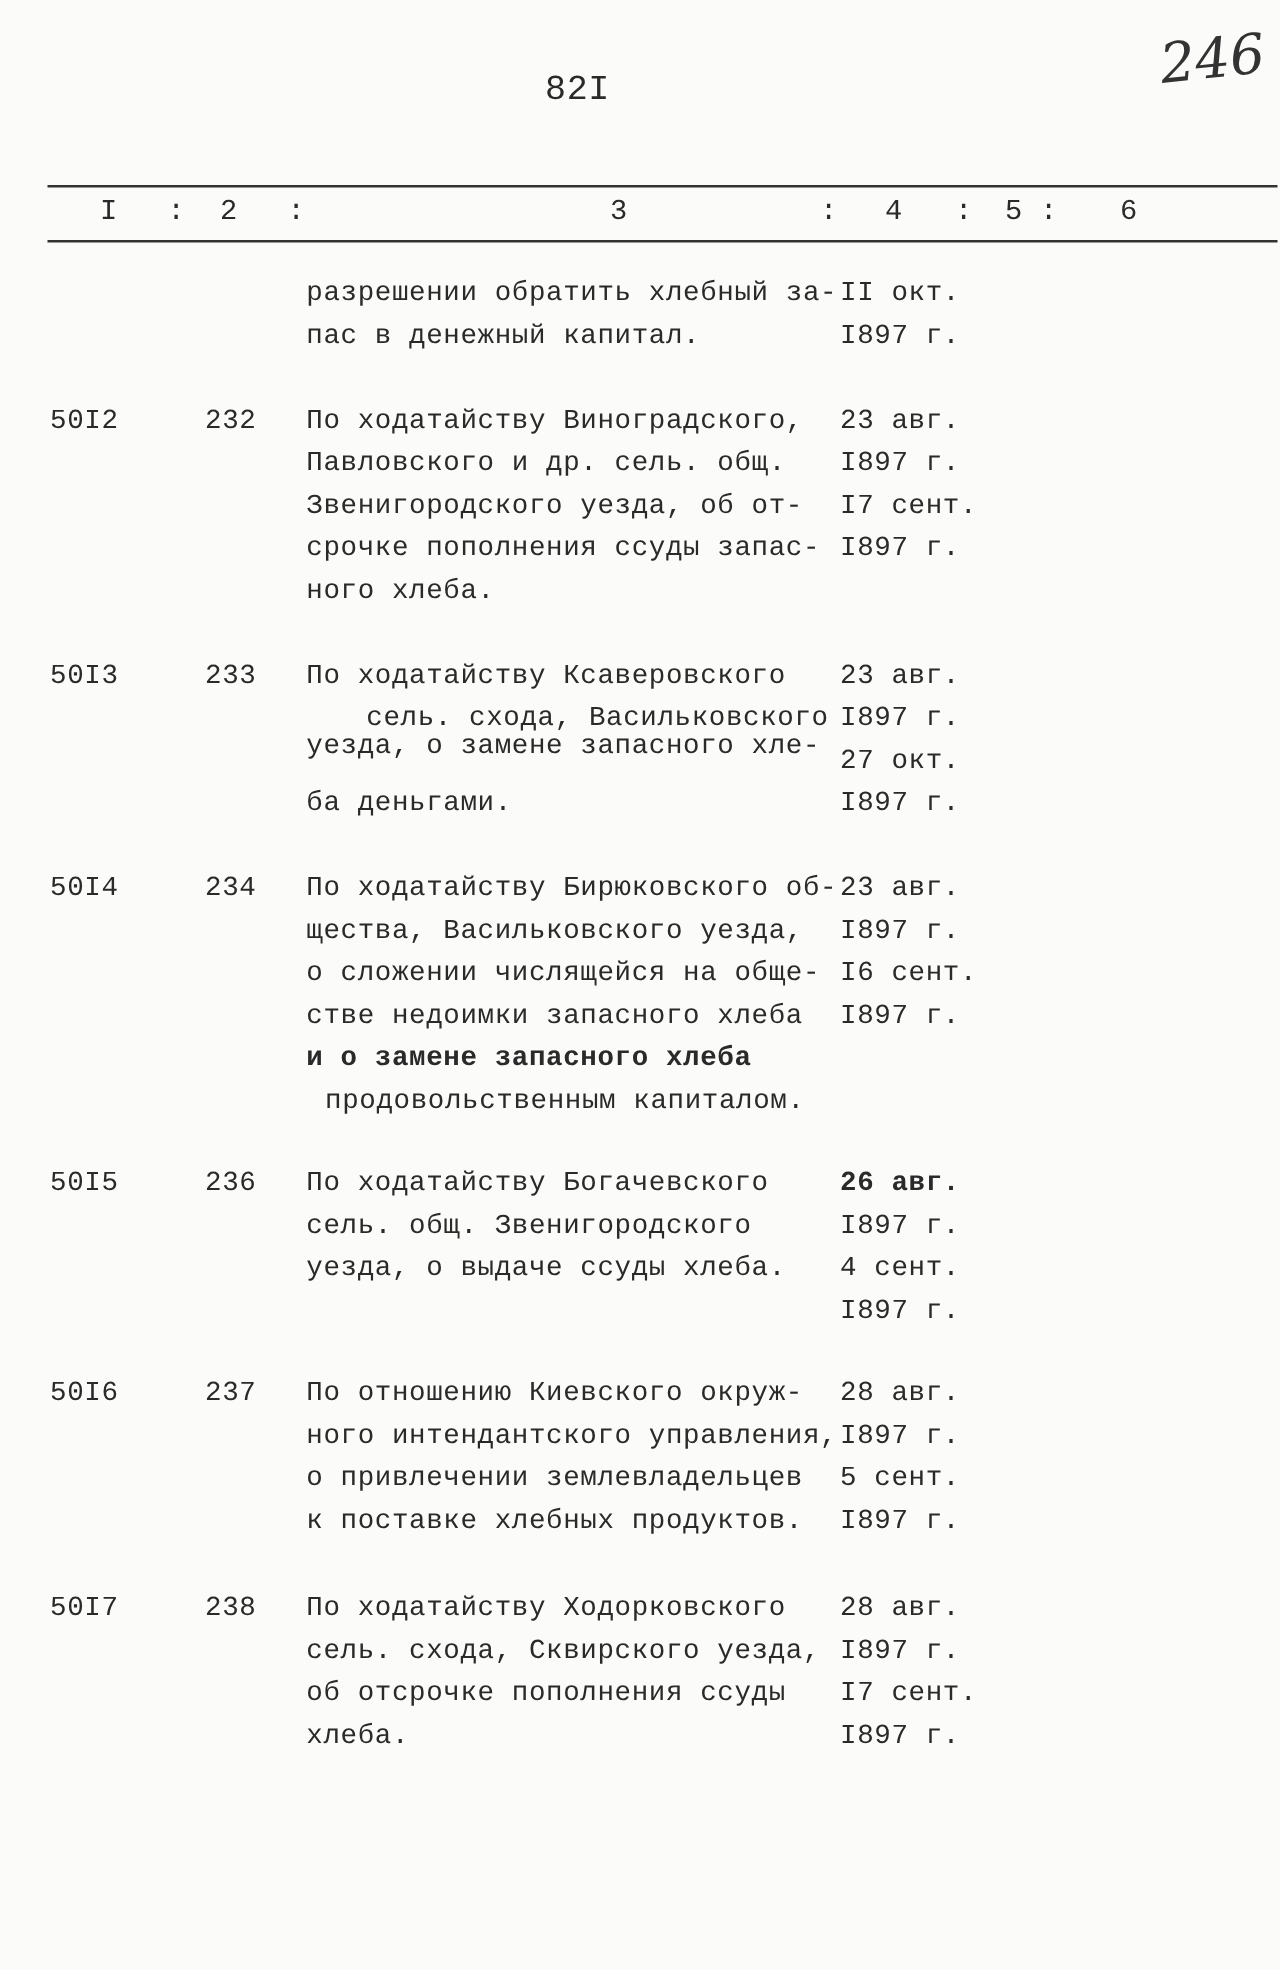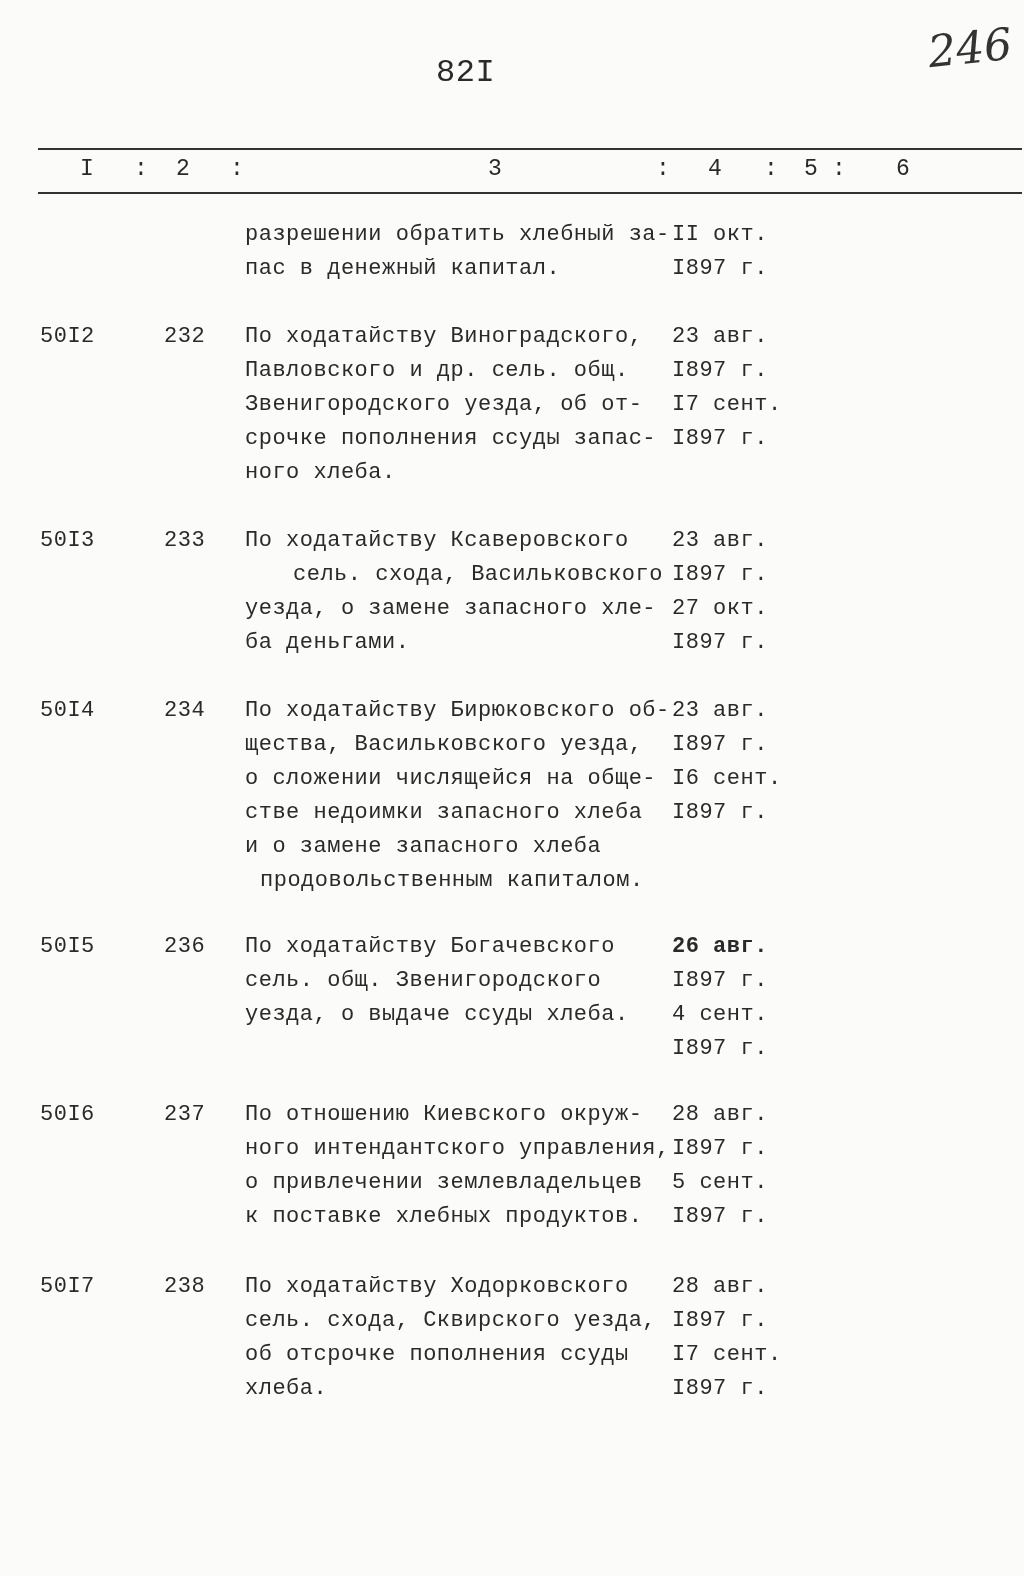--- a/index.html
+++ b/index.html
@@ -1,21 +1,21 @@
 <!DOCTYPE html>
 <html><head>
 <meta charset="utf-8">
 <style>
   html, body { margin:0; padding:0; }
   body {
     width:1024px; height:1576px; background:#fbfbf9; position:relative; overflow:hidden;
     font-family:"Liberation Mono","DejaVu Sans Mono",monospace; color:#2a2a2a;
   }
   .t { position:absolute; font-size:22px; line-height:34px; white-space:pre; letter-spacing:0.5px; }
-  .page-num { position:absolute; left:436px; top:56px; font-size:32px; }
+  .page-num { position:absolute; left:436px; top:56px; font-size:28px; }
   .hand-num { position:absolute; left:928px; top:22px; font-family:"DejaVu Serif",serif; font-style:italic; font-size:44px; color:#333; transform:rotate(-6deg); }
   .rule { position:absolute; left:38px; width:984px; height:2px; background:#333; }
   .hdr { position:absolute; top:152px; font-size:23px; }
   .entry { position:absolute; left:0; width:1024px; }
   .col1 { position:absolute; left:40px; }
   .col2 { position:absolute; left:136px;margin-left:28px; }
   .col3 { position:absolute; left:245px; }
   .col4 { position:absolute; left:672px; }
 </style>
 </head>
@@ -60,35 +60,35 @@
       <div class="t col4" style="top: 0px;">23 авг.</div>
       <div class="t col4" style="top: 34px;">I897 г.</div>
       <div class="t col4" style="top: 68px;">I7 сент.</div>
       <div class="t col4" style="top: 102px;">I897 г.</div>
     </div>
     <div class="entry" style="top: 524px;">
       <div class="t col1" style="top: 0px; text-align: center;">50I3</div>
       <div class="t col2" style="top: 0px;">233</div>
       <div class="t col3" style="top: 0px;">По ходатайству Ксаверовского</div>
       <div class="t col3" style="top: 34px; margin-left: 48px;">сель. схода, Васильковского</div>
-      <div class="t col3" style="top: 68px;">уезда, о замене запасного хле-</div>
+      <div class="t col3" style="top: 56px;">уезда, о замене запасного хле-</div>
       <div class="t col3" style="top: 102px;">ба деньгами.</div>
       <div class="t col4" style="top: 0px;">23 авг.</div>
       <div class="t col4" style="top: 34px;">I897 г.</div>
       <div class="t col4" style="top: 68px;">27 окт.</div>
       <div class="t col4" style="top: 102px;">I897 г.</div>
     </div>
     <div class="entry" style="top: 694px;">
       <div class="t col1" style="top: 0px;">50I4</div>
       <div class="t col2" style="top: 0px;">234</div>
       <div class="t col3" style="top: 0px;">По ходатайству Бирюковского об-</div>
       <div class="t col3" style="top: 34px;">щества, Васильковского уезда,</div>
       <div class="t col3" style="top: 68px;">о сложении числящейся на обще-</div>
       <div class="t col3" style="top: 102px;">стве недоимки запасного хлеба</div>
-      <div class="t col3" style="top: 136px;">и о замене запасного хлеба</div>
+      <div class="t col3" style="top: 136px; font-weight: bold;">и о замене запасного хлеба</div>
       <div class="t col3" style="top: 170px; margin-left: 15px;">продовольственным капиталом.</div>
       <div class="t col4" style="top: 0px;">23 авг.</div>
       <div class="t col4" style="top: 34px;">I897 г.</div>
       <div class="t col4" style="top: 68px;">I6 сент.</div>
       <div class="t col4" style="top: 102px;">I897 г.</div>
     </div>
     <div class="entry" style="top: 930px;">
       <div class="t col1" style="top: 0px;">50I5</div>
       <div class="t col2" style="top: 0px;">236</div>
       <div class="t col3" style="top: 0px; text-align: right;">По ходатайству Богачевского</div>

